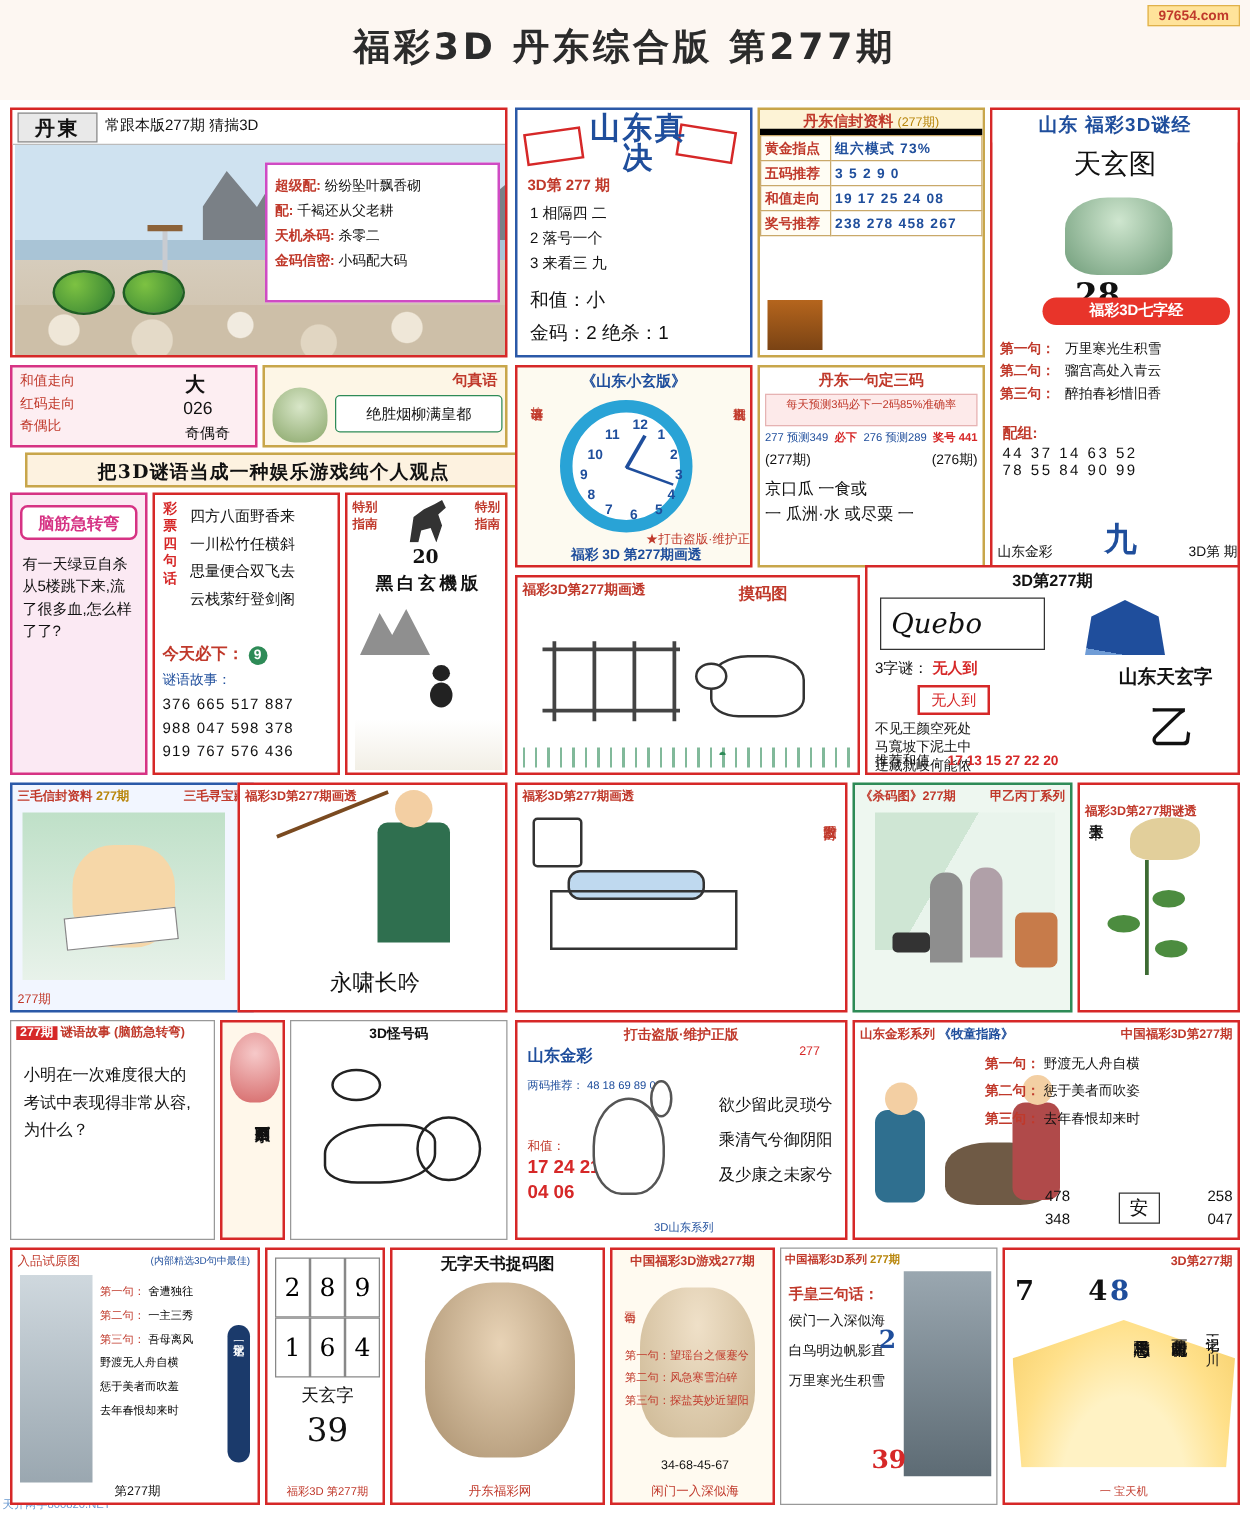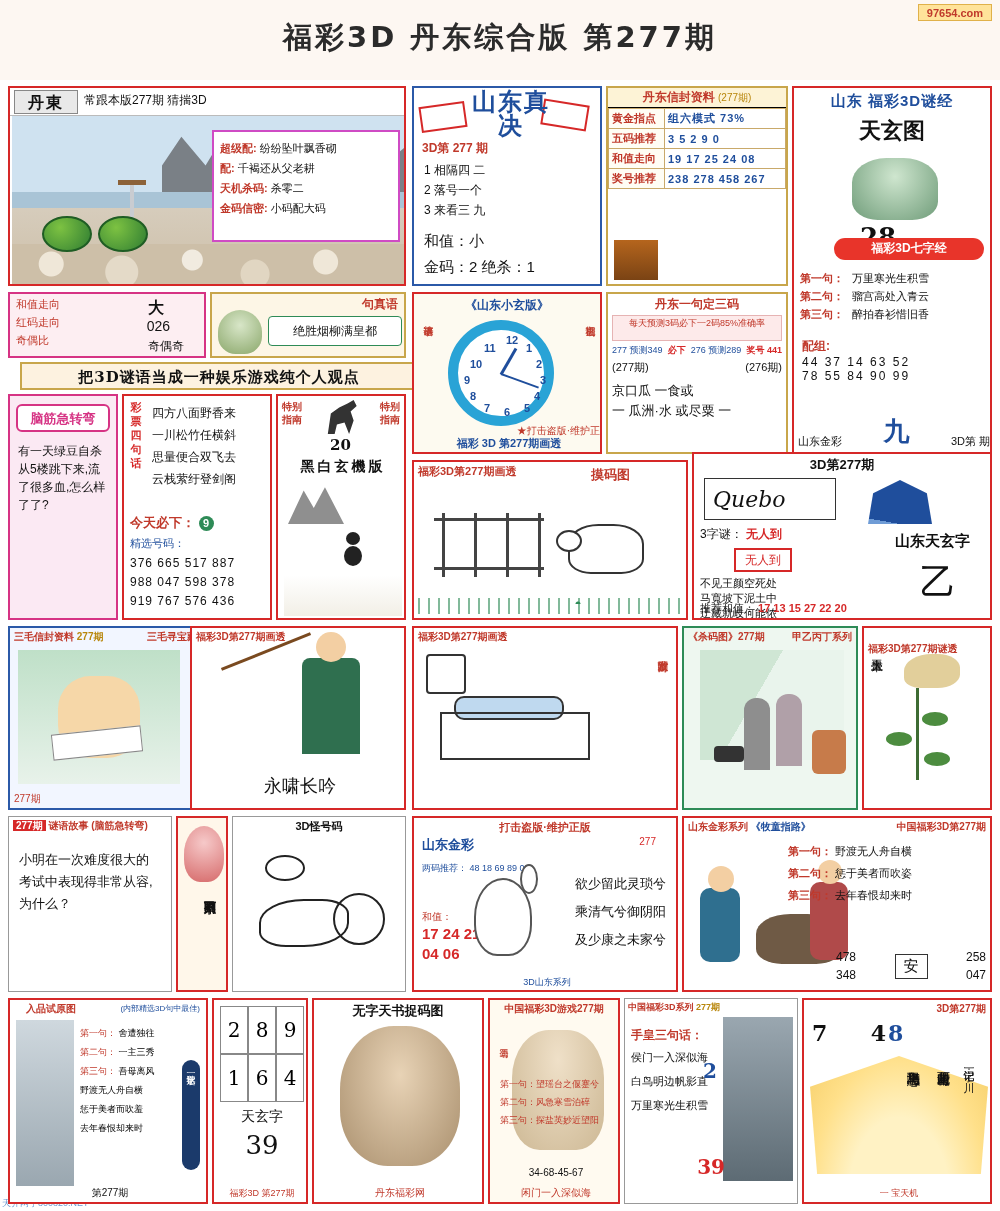--- a/index.html
+++ b/index.html
@@ -106,35 +106,35 @@
     position:absolute; left:52px; top:2px; width:90px; height:48px;
     font-size: 24px; font-weight: bold; color:#1f4e9c; letter-spacing:2px;
     font-family:"DejaVu Serif", serif; text-align:center; line-height:24px;
   }
   #box2 .sub { position:absolute; left:8px; top:52px; font-size:12px; color:#c0392b; font-weight:bold;}
   #box2 .lines { position:absolute; left:10px; top:72px; font-size:12px; line-height:20px; color:#111;}
   #box2 .foot { position:absolute; left:10px; top:140px; font-size:15px; line-height:26px; color:#111;}
 
   
   #box3 { left: 606px; top: 86px; width: 182px; height: 200px; }
-  #box3 .hd { height:20px; background:#fdf3d6; border-bottom:1px solid #000000;
+  #box3 .hd { height:20px; background:#fdf3d6; border-bottom:5px solid #000000;
     font-size:12px; color:#c0392b; font-weight:bold; text-align:center; line-height:19px;}
   #box3 .hd small { color:#b8860b; font-weight:normal; }
   #box3 table { width: 100%; border-collapse: collapse; font-size: 11px; }
   #box3 td { border: 1px solid #c9a96a; padding: 2px 3px; }
   #box3 .lab { color:#c0392b; font-weight:bold; width:56px; background:#fffdf4;}
   #box3 .val { color:#1f4e9c; font-weight:bold; letter-spacing:1px;}
   #box3 .pic { position:absolute; left:6px; bottom:4px; width:44px; height:40px;
      background: linear-gradient(#b5651d,#7a4314); }
 
   
   #box4 { left: 792px; top: 86px; width: 200px; height: 368px; }
   #box4 .hd { height:26px; font-size:15px; font-weight:bold; color:#1f4e9c; text-align:center;
      line-height:25px; letter-spacing:1px; background:#fff; }
-  #box4 .tx { font-size:22px; font-weight:bold; color:#111; text-align:center; margin-top:2px;
+  #box4 .tx { font-size:22px; font-weight:normal; color:#111; text-align:center; margin-top:2px;
      font-family:"DejaVu Serif", serif;}
   #box4 .statue { position:absolute; left:58px; top:70px; width:86px; height:62px;
      background: radial-gradient(ellipse at 50% 30%, #cfe6cf, #6f9c79);
      border-radius: 40% 40% 30% 30%; }
   #box4 .num28 { position:absolute; left:66px; top:134px; font-size:26px; font-weight:bold;
      font-family:"DejaVu Serif", serif; color:#111;}
   #box4 .ribbon { position:absolute; left:40px; top:150px; width:150px; height:22px;
      background:#e8342a; border-radius:11px; color:#fff; font-size:12px; font-weight:bold;
      text-align:center; line-height:21px; }
   #box4 .three { position:absolute; left:6px; top:180px; width:188px; font-size:11px; }
@@ -380,21 +380,21 @@
      border-radius:10px;}
   #box25 .kid2:before{content:""; position:absolute; left:8px; top:-22px; width:24px; height:24px;
      border-radius:50%; background:#f3cfa3;}
   #box25 .nums { position:absolute; right:4px; bottom:6px; width:150px; font-size:12px; color:#111;
      display:flex; align-items:center; justify-content:space-between;}
   #box25 .nums .col { line-height:18px; }
   #box25 .boxan { border:1px solid #333; padding:2px 8px; font-size:15px; }
 
   
   #box26 { left: 8px; top: 998px; width: 200px; height: 206px; background:#fff; }
-  #box26 .hd { font-size:10px; color:#c0392b; font-weight:bold; padding:2px 16px;}
+  #box26 .hd { font-size:10px; color:#c0392b; font-weight:normal; padding:2px 4px;}
   #box26 .hd2 { position:absolute; right:6px; top:3px; font-size:8px; color:#1f4e9c;}
   #box26 .art { position:absolute; left:6px; top:20px; width:58px; height:166px;
      background: linear-gradient(#cfd8de,#9aa7b0);}
   #box26 .lines { position:absolute; left:70px; top:24px; width:104px; font-size:9px; line-height:19px;}
   #box26 .lines .a { color:#c0392b; }
   #box26 .pen { position:absolute; right:6px; top:60px; width:18px; height:110px; background:#1b3a6b;
      border-radius:9px; }
   #box26 .pen span { position:absolute; left:3px; top:8px; width:12px; font-size:9px; color:#fff;
      writing-mode: vertical-rl; line-height:12px;}
   #box26 .ft { position:absolute; left:0; bottom:2px; width:200px; text-align:center; font-size:10px; color:#111;}
@@ -610,21 +610,21 @@
         <div>四方八面野香来</div>
         <div>一川松竹任横斜</div>
         <div>思量便合双飞去</div>
         <div>云栈萦纡登剑阁</div>
       </div>
     </div>
     <div class="today">
       <span>今天必下：</span>
       <span class="badge">9</span>
     </div>
-    <div class="pick">精选号码：</div>
+    <div class="pick">谜语故事：</div>
     <div class="plist">
       <div>376 665 517 887</div>
       <div>988 047 598 378</div>
       <div>919 767 576 436</div>
     </div>
   </div>
 
   <div class="box b-red" id="box10">
     <div class="lbl l1">特别指南</div>
     <div class="lbl l2">特别指南</div>

